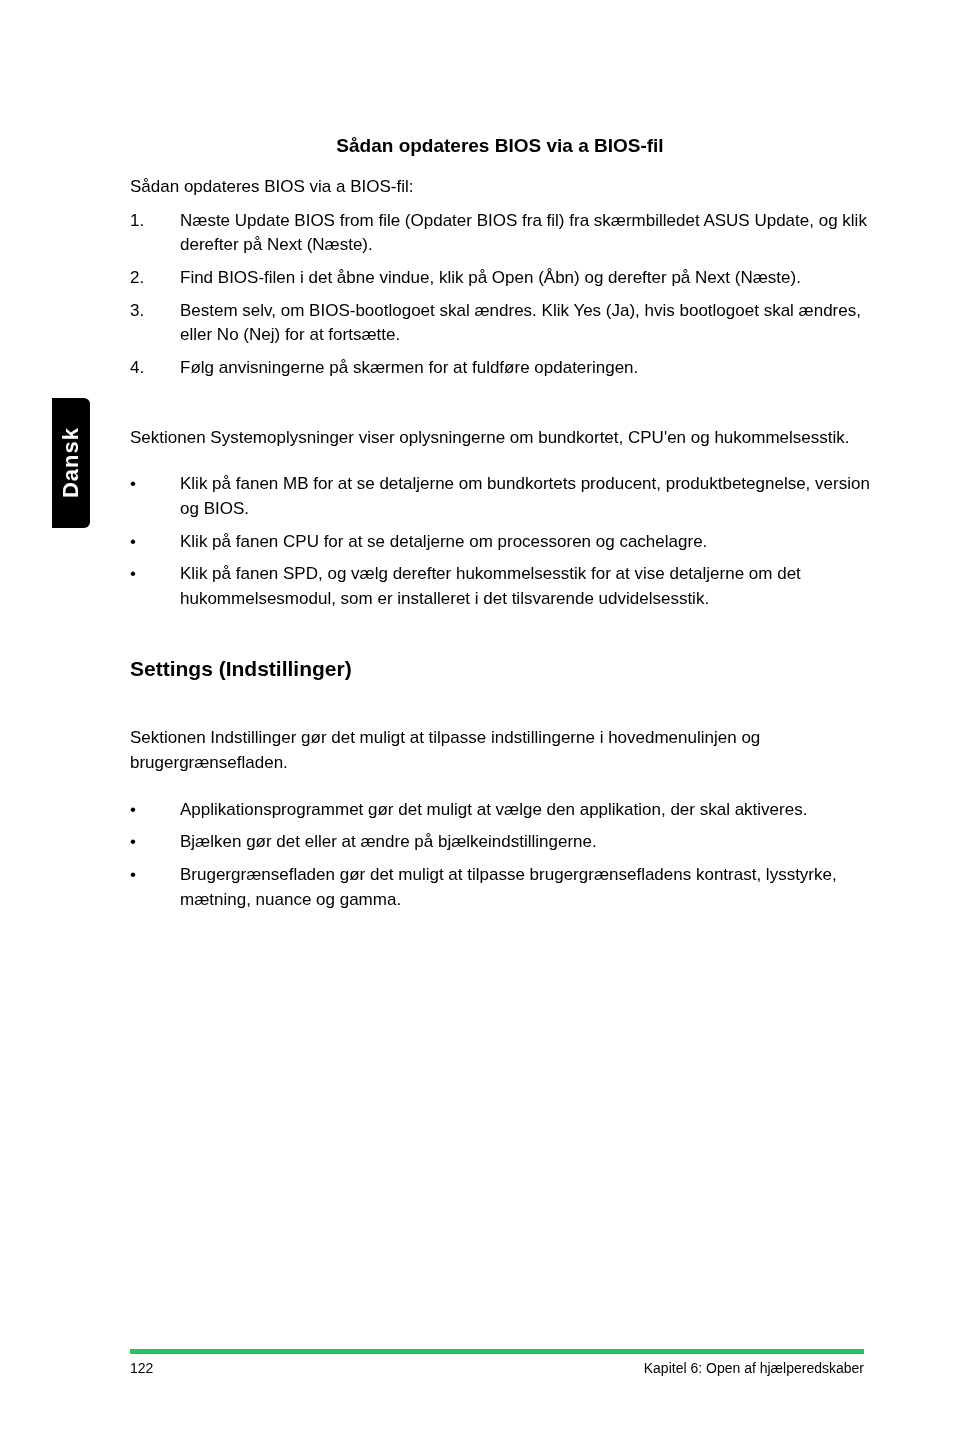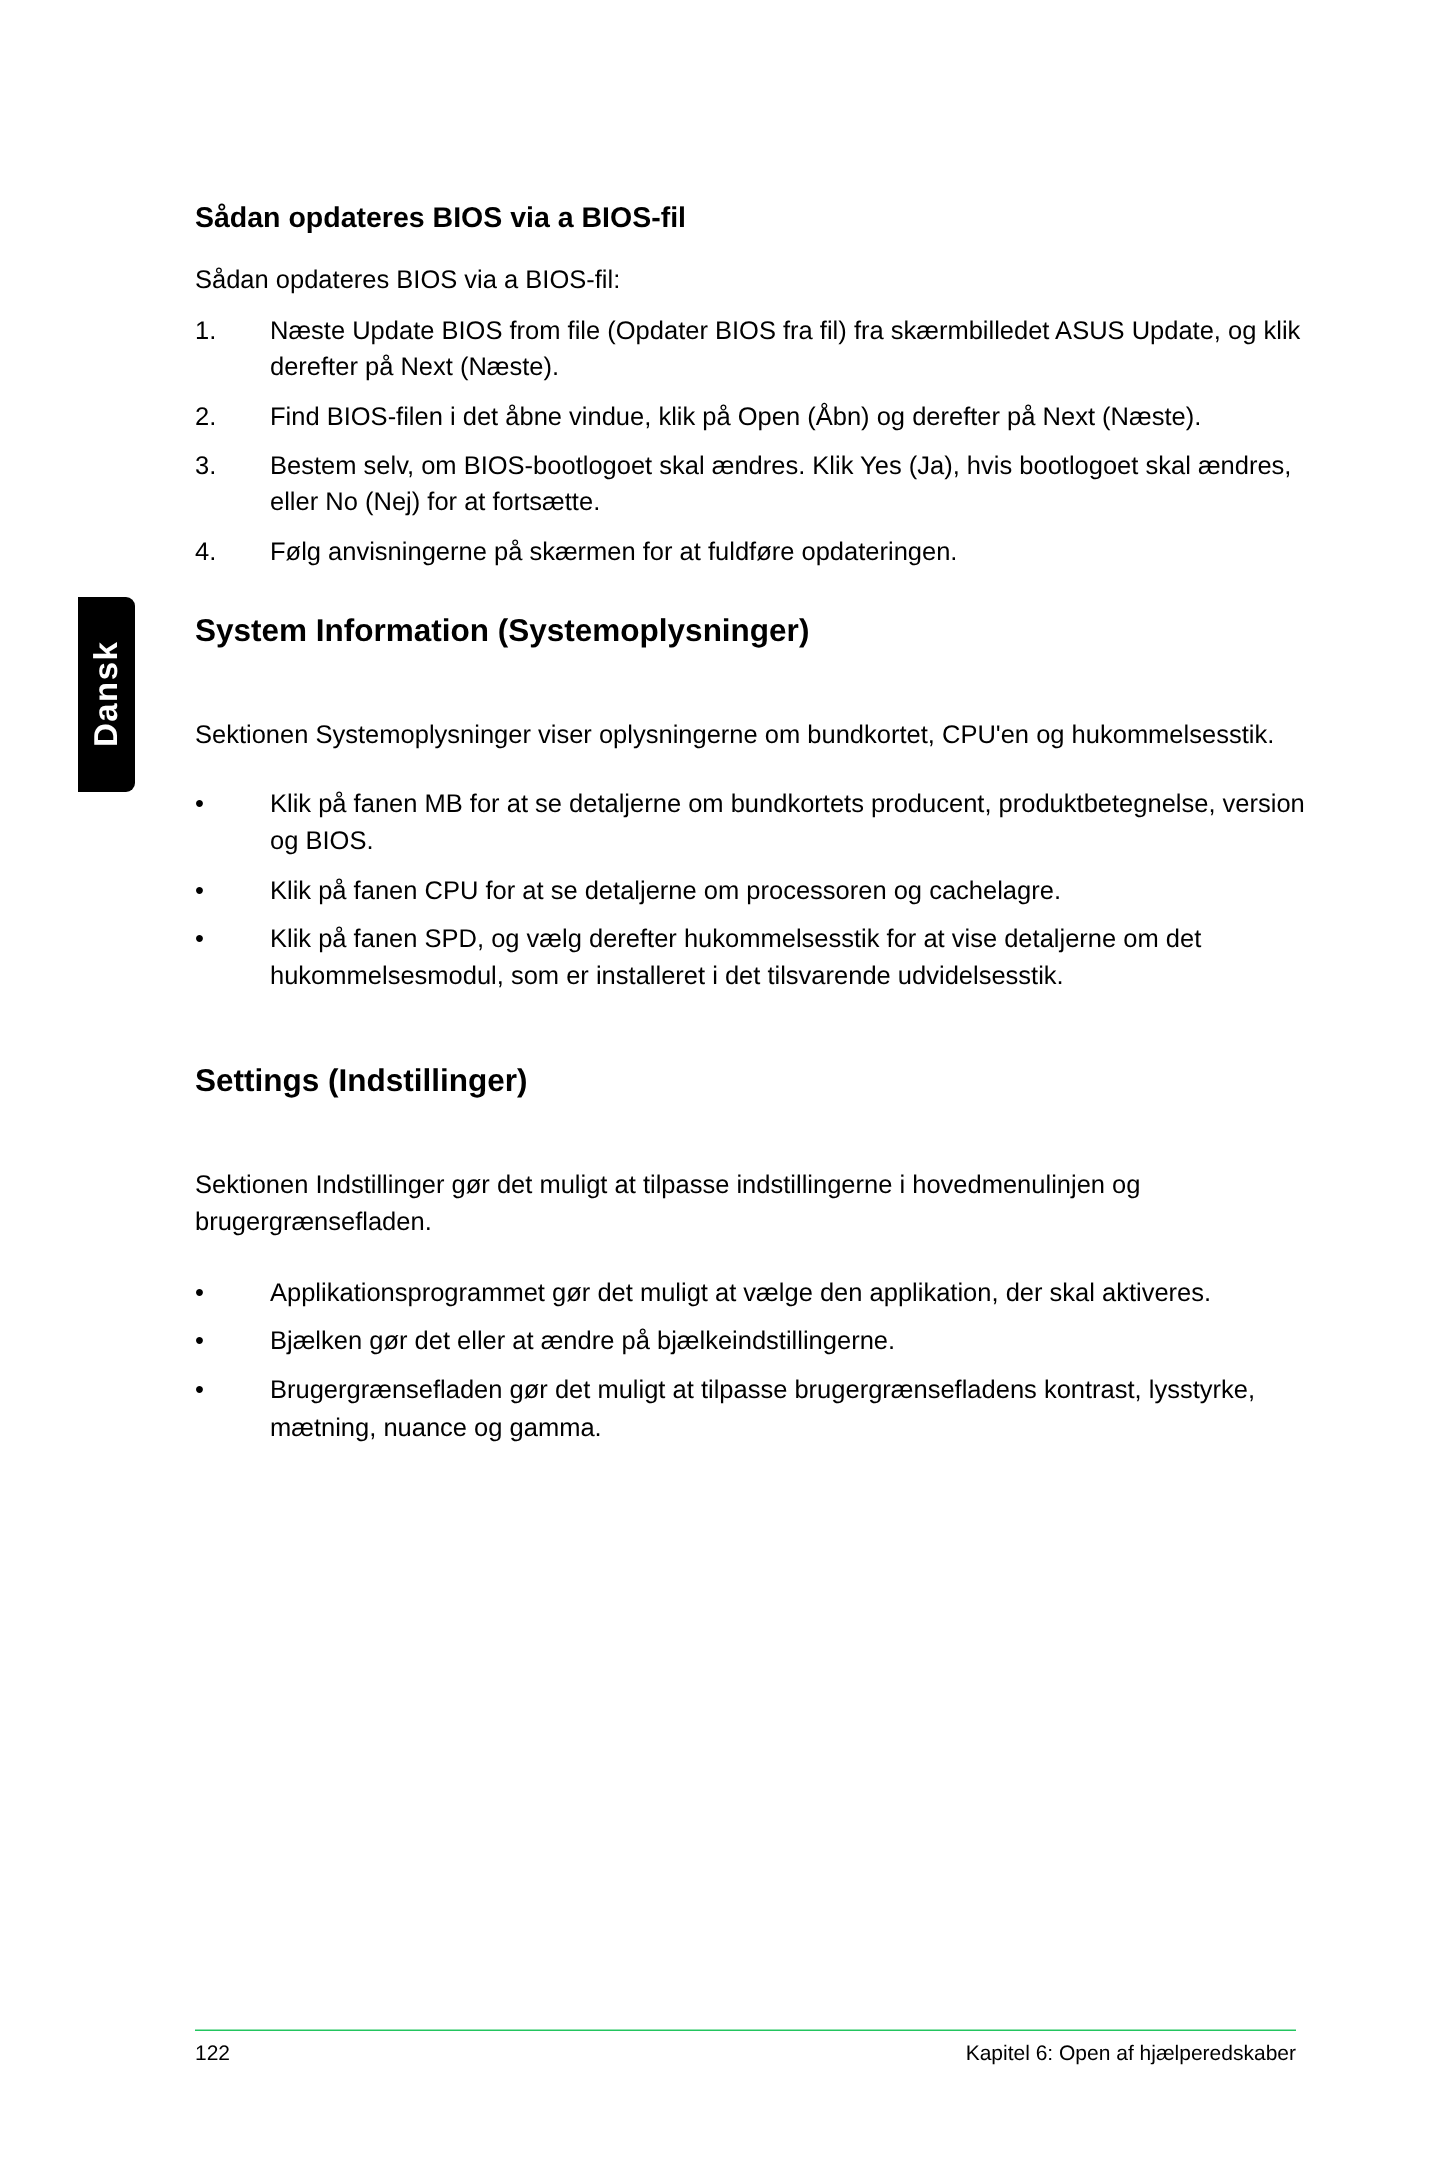--- a/index.html
+++ b/index.html
@@ -35,20 +35,21 @@
   .content {
     position: absolute;
     left: 130px;
     top: 135px;
     width: 740px;
   }
   h3.sub {
     font-size: 19px;
     font-weight: bold;
     margin-bottom: 18px;
+    text-align: center;
   }
   p.intro {
     font-size: 17px;
     margin-bottom: 10px;
     line-height: 1.4;
   }
   ol {
     list-style: none;
     margin-bottom: 28px;
   }
@@ -91,21 +92,21 @@
     position: absolute;
     left: 0;
     top: 0;
   }
   b { font-weight: normal; }
   .footer {
     position: absolute;
     left: 130px;
     right: 90px;
     bottom: 62px;
-    border-top: 1px solid #22c55e;
+    border-top: 5px solid #22c55e;
     padding-top: 6px;
     font-size: 14px;
     display: flex;
     justify-content: space-between;
     color: #000;
   }
 </style>
 </head>
 <body>
 
@@ -129,21 +130,20 @@
     <li>
       <span class="num">3.</span>
       <span>Bestem selv, om BIOS-bootlogoet skal ændres. Klik </span><b>Yes (Ja)</b><span>, hvis bootlogoet skal ændres, eller </span><b>No (Nej)</b><span> for at fortsætte.</span>
     </li>
     <li>
       <span class="num">4.</span>
       <span>Følg anvisningerne på skærmen for at fuldføre opdateringen.</span>
     </li>
   </ol>
 
-  <h2 class="section">System Information (Systemoplysninger)</h2>
   <p class="section-intro">Sektionen Systemoplysninger viser oplysningerne om bundkortet, CPU'en og hukommelsesstik.</p>
   <ul>
     <li>
       <span class="bullet">•</span>
       <span>Klik på fanen </span><b>MB</b><span> for at se detaljerne om bundkortets producent, produktbetegnelse, version og BIOS.</span>
     </li>
     <li>
       <span class="bullet">•</span>
       <span>Klik på fanen </span><b>CPU</b><span> for at se detaljerne om processoren og cachelagre.</span>
     </li>

